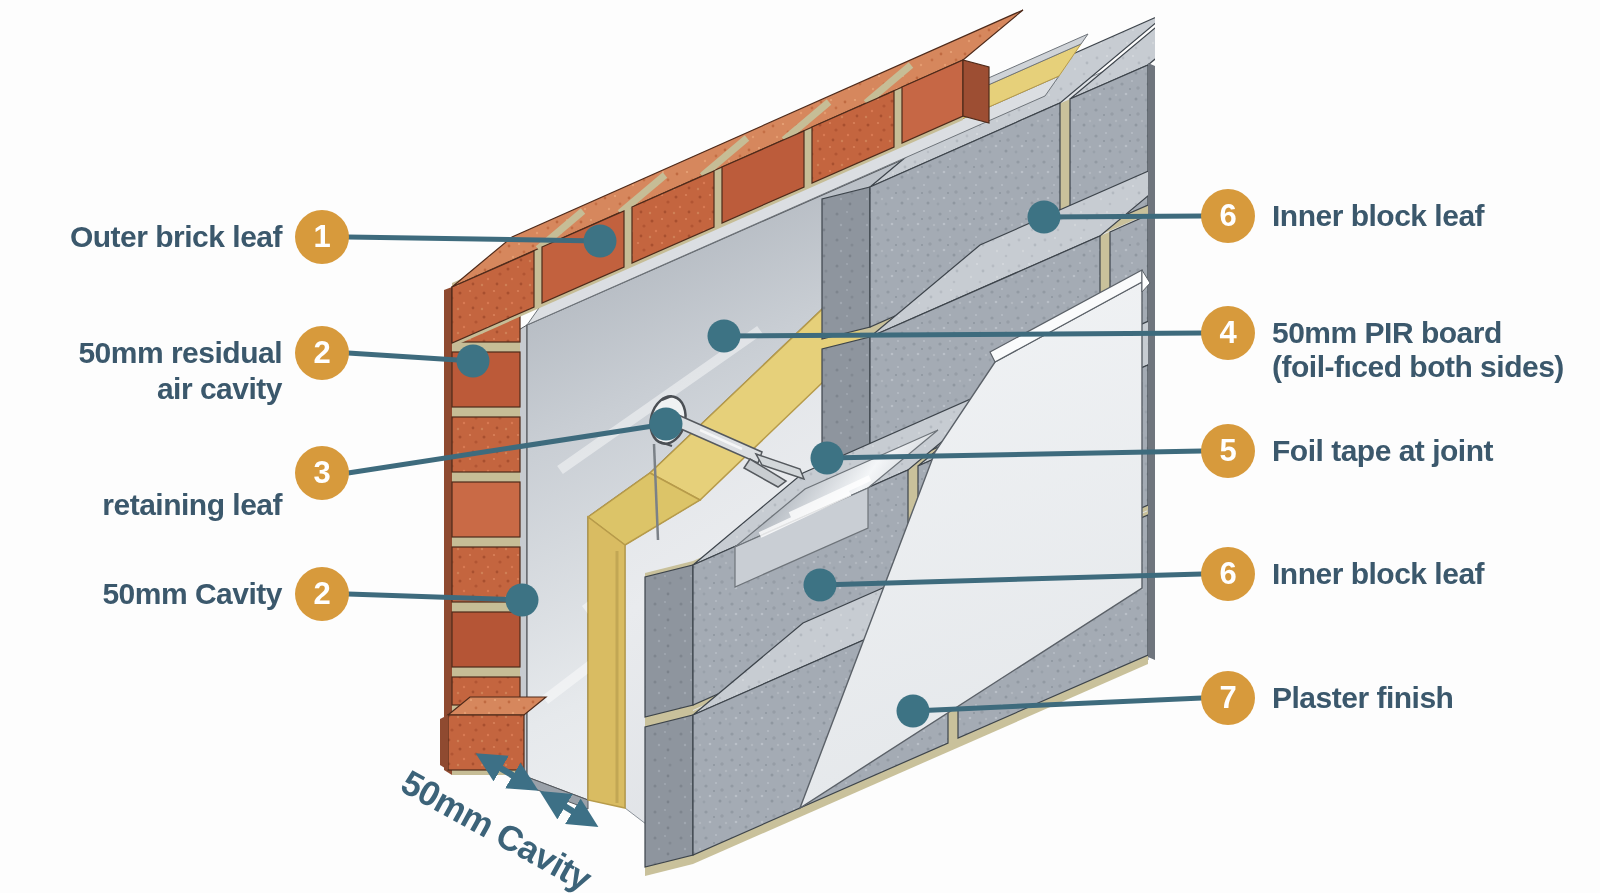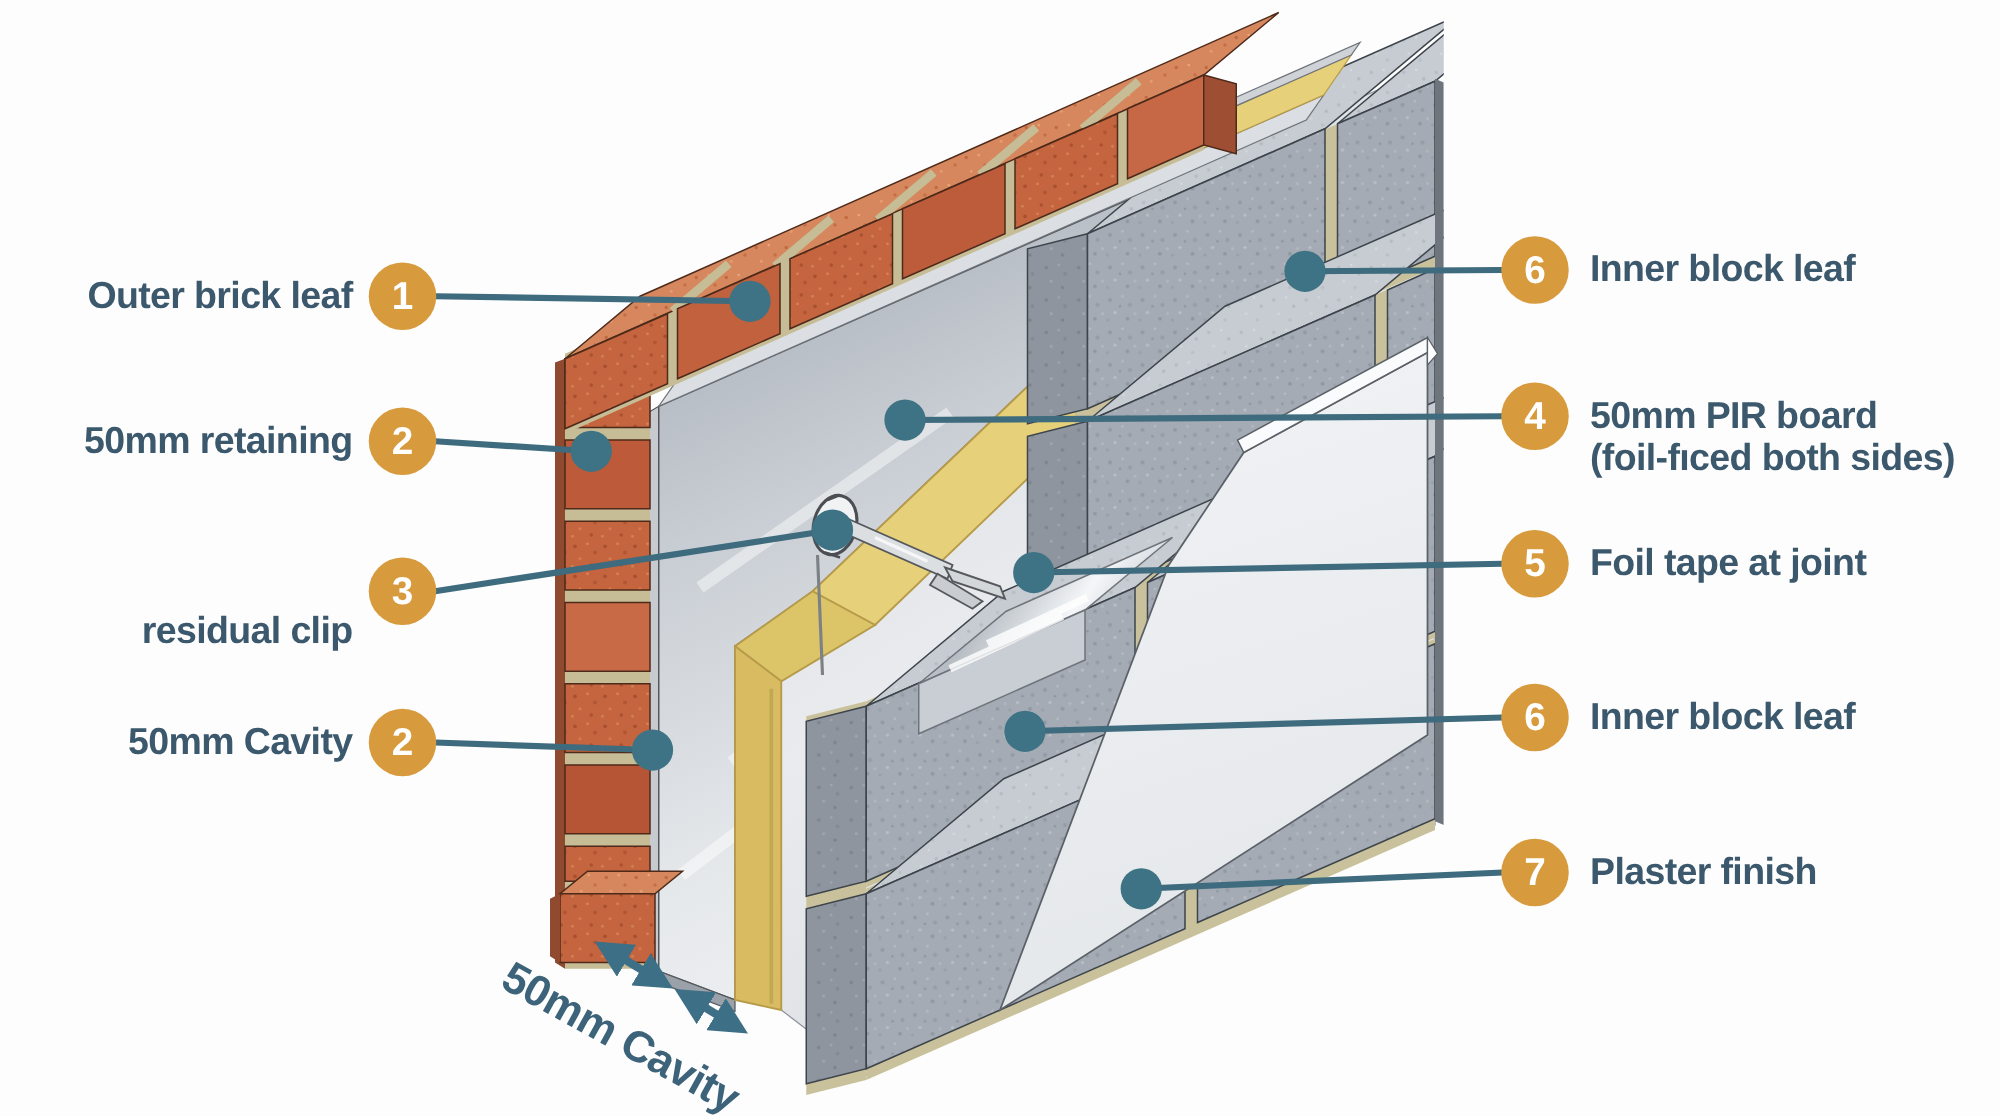--- a/index.html
+++ b/index.html
@@ -241,24 +241,25 @@
       <circle cx="724" cy="336" r="16.5"></circle>
       <circle cx="827" cy="458" r="16.5"></circle>
       <circle cx="820" cy="585" r="16.5"></circle>
       <circle cx="913" cy="711" r="16.5"></circle>
     </g>
   </svg>
 
   <div class="label-line label-left" style="top:219px">Outer brick leaf</div>
   <div class="badge" style="left:295px;top:210px">1</div>
 
-  <div class="label-line label-left" style="top:335px">50mm retaining</div>
+  <div class="label-line label-left" style="top:335px">50mm residual</div>
+  <div class="label-line label-left" style="top:371px">air cavity</div>
   <div class="badge" style="left:295px;top:326px">2</div>
 
-  <div class="label-line label-left" style="top:487px">residual clip</div>
+  <div class="label-line label-left" style="top:487px">retaining leaf</div>
   <div class="badge" style="left:295px;top:446px">3</div>
 
   <div class="label-line label-left" style="top:576px">50mm Cavity</div>
   <div class="badge" style="left:295px;top:567px">2</div>
 
   <div class="badge" style="left:1201px;top:189px">6</div>
   <div class="label-line label-right" style="top:198px">Inner block leaf</div>
 
   <div class="badge" style="left:1201px;top:306px">4</div>
   <div class="label-line label-right" style="top:315px">50mm PIR board</div>

